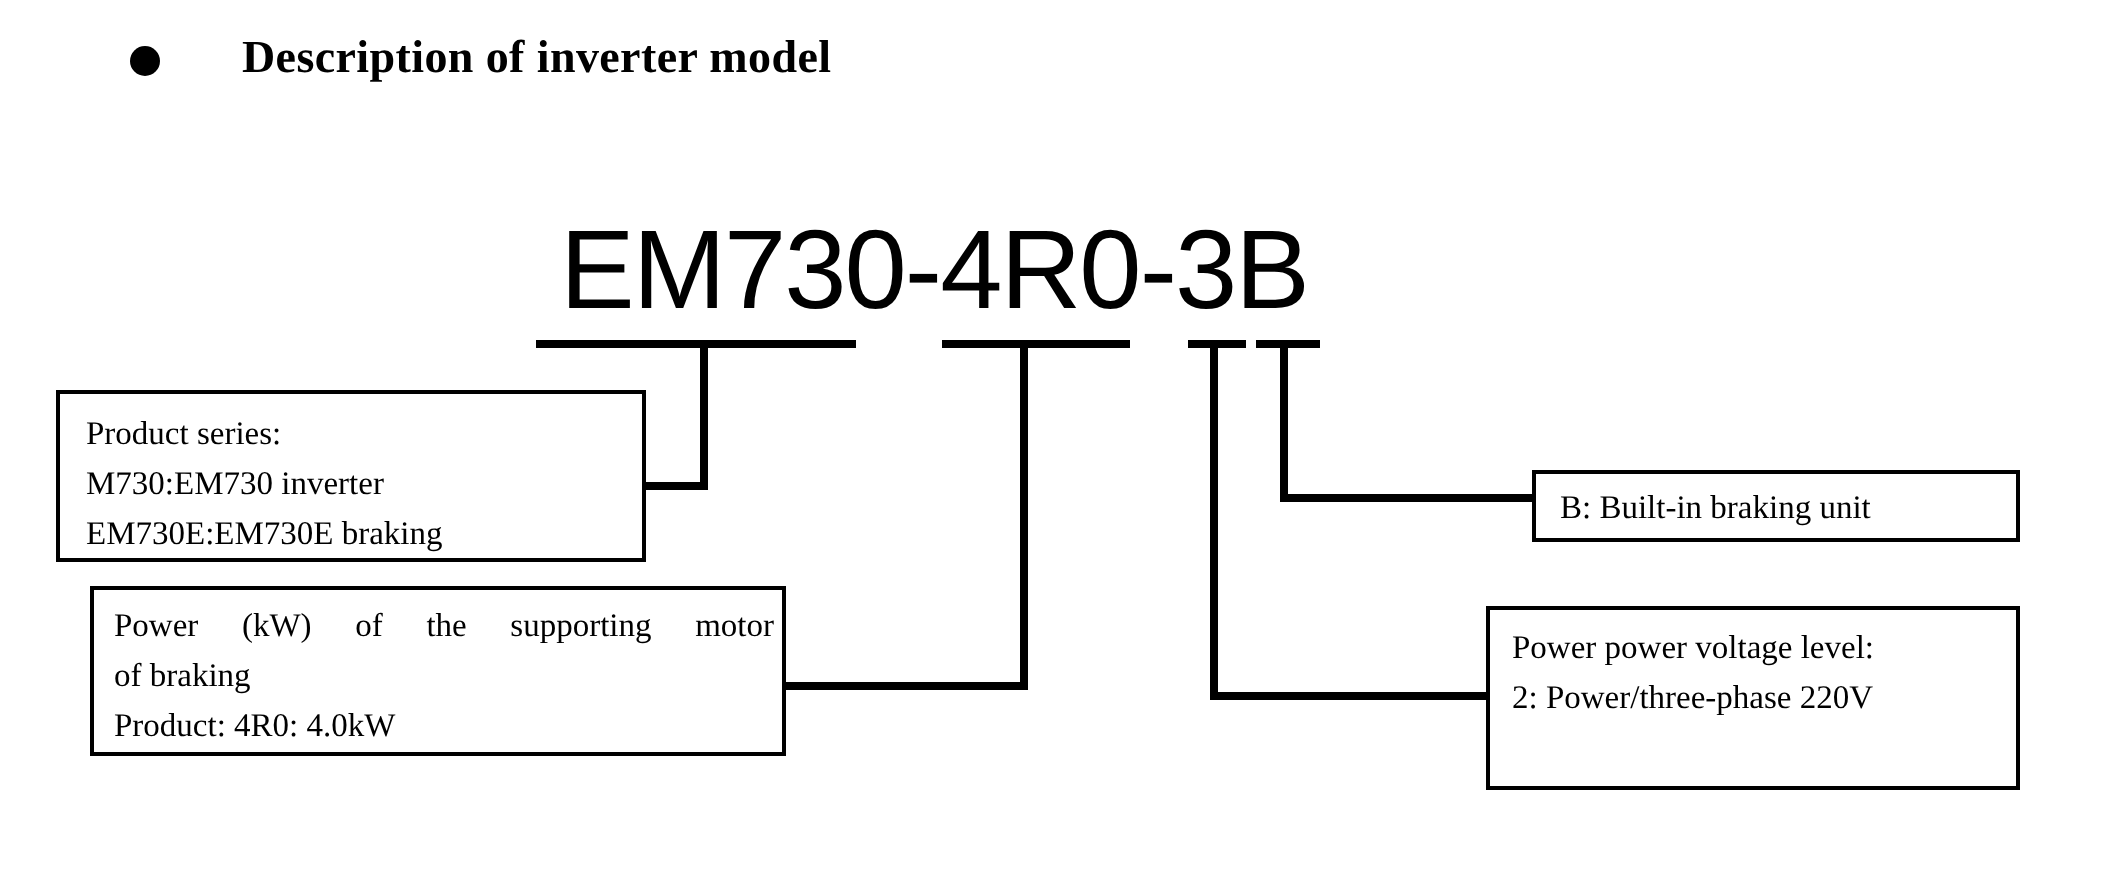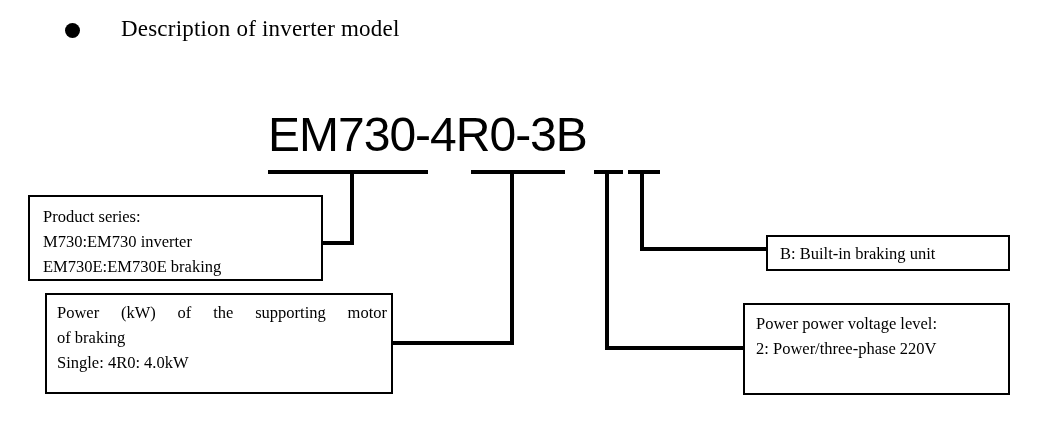--- a/index.html
+++ b/index.html
@@ -31,21 +31,21 @@
     width: 15px;
     height: 15px;
     border-radius: 50%;
     background: #000000;
   }
   #heading-text {
     position: absolute;
     left: 121px;
     top: 0;
     font-family: "Liberation Serif", serif;
-    font-weight: normal;
+    font-weight: bold;
     font-size: 23px;
     line-height: 30px;
     letter-spacing: 0.2px;
     white-space: nowrap;
   }
 
   
   #diagram {
     position: absolute;
     left: 0;
@@ -55,24 +55,24 @@
   }
   #diagram-svg {
     position: absolute;
     left: 0;
     top: 0;
   }
 
   
   #model-string {
     position: absolute;
-    left: 268px;
+    left: 280px;
     top: 104px;
     font-family: "Liberation Sans", sans-serif;
-    font-size: 48px;
+    font-size: 56px;
     line-height: 62px;
     letter-spacing: -1px;
     white-space: nowrap;
   }
 
   
   .callout {
     position: absolute;
     box-sizing: border-box;
     background: #ffffff;
@@ -90,21 +90,21 @@
     left: 28px;
     top: 195px;
     width: 295px;
     height: 86px;
     padding: 7px 0 1px 13px;
   }
   #box-power {
     left: 45px;
     top: 293px;
     width: 348px;
-    height: 101px;
+    height: 85px;
     padding: 5px 0 0 10px;
   }
   #box-power .justify-line {
     width: 330px;
     text-align: justify;
     text-align-last: justify;
     white-space: normal;
   }
   #box-power .indent-line {
     padding-left: 84px;
@@ -159,21 +159,21 @@
 
   <div id="box-series" class="callout">
     <div class="line">Product series:</div>
     <div class="line">M730:EM730 inverter</div>
     <div class="line">EM730E:EM730E braking</div>
   </div>
 
   <div id="box-power" class="callout">
     <div class="justify-line">Power (kW) of the supporting motor</div>
     <div class="line">of braking</div>
-    <div class="line">Single: 4R0: 4.0kW</div>
+    <div class="line">Product: 4R0: 4.0kW</div>
   </div>
 
   <div id="box-brake" class="callout">
     <div class="line">B: Built-in braking unit</div>
   </div>
 
   <div id="box-voltage" class="callout">
     <div class="line">Power power voltage level:</div>
     <div class="line">2: Power/three-phase 220V</div>
   </div>

